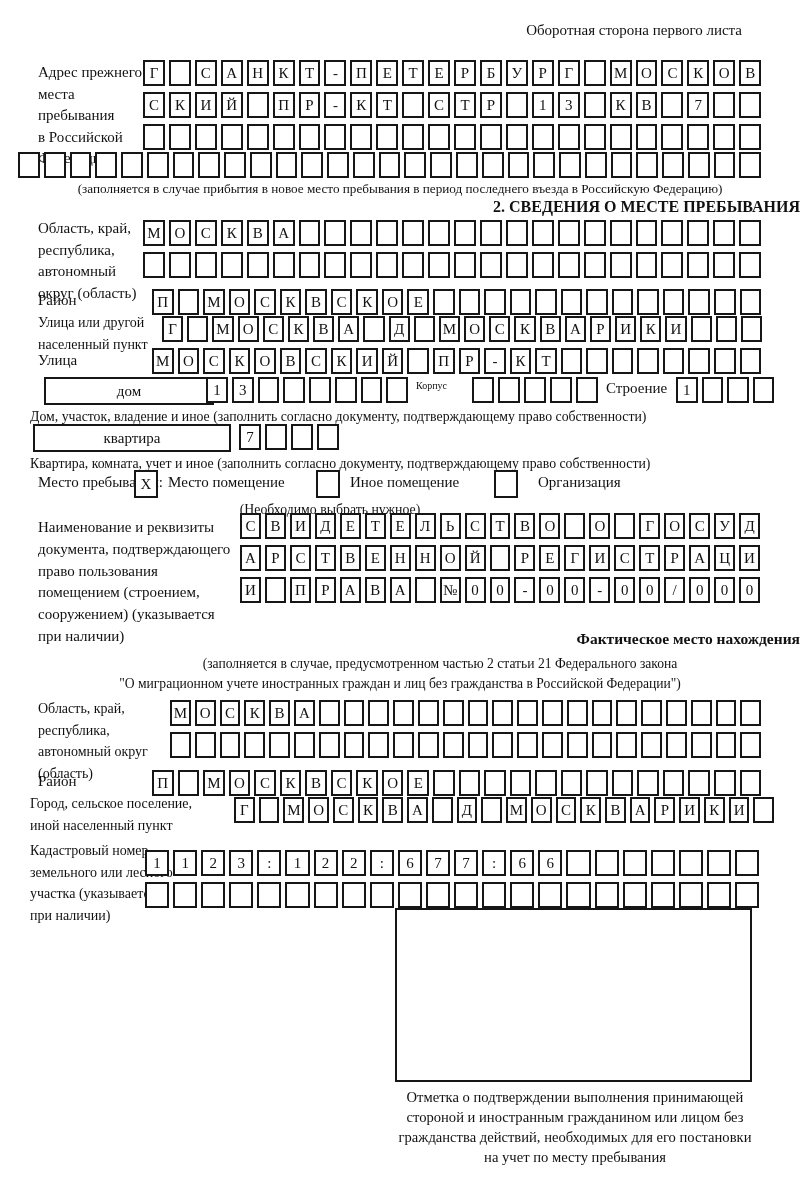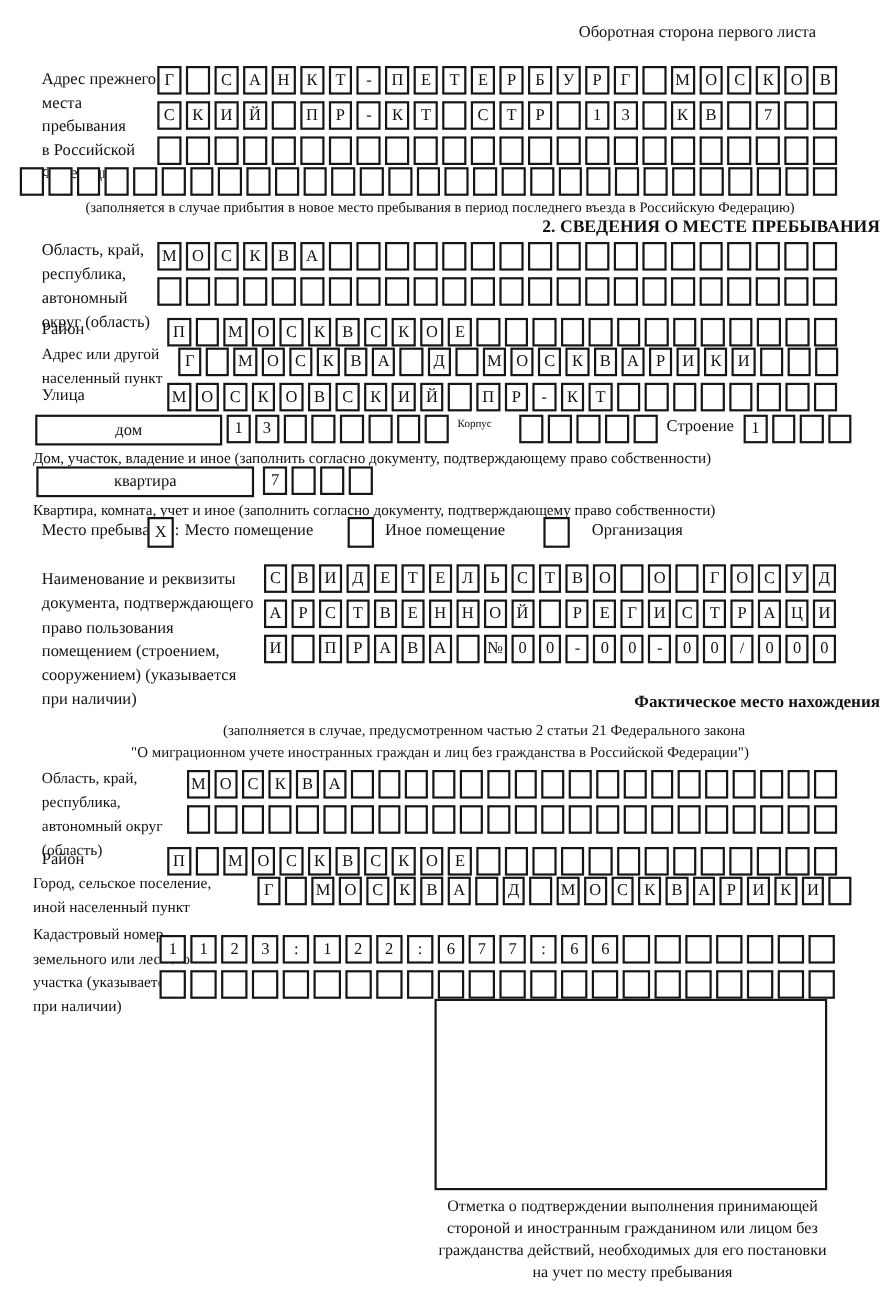--- a/index.html
+++ b/index.html
@@ -223,21 +223,21 @@
       <div class="cell"></div>
       <div class="cell"></div>
       <div class="cell"></div>
       <div class="cell"></div>
       <div class="cell"></div>
       <div class="cell"></div>
       <div class="cell"></div>
       <div class="cell"></div>
     </div>
 
-  <div class="abs lbl small" style="left:38px;top:312px;width:124px;">Адрес или другой
+  <div class="abs lbl small" style="left:38px;top:312px;width:124px;">Улица или другой
 населенный пункт</div>
   <div class="abs cellrow" style="left:162px;top:316px;width:600px;">
       <div class="cell">Г</div>
       <div class="cell"></div>
       <div class="cell">М</div>
       <div class="cell">О</div>
       <div class="cell">С</div>
       <div class="cell">К</div>
       <div class="cell">В</div>
       <div class="cell">А</div>
@@ -280,21 +280,21 @@
       <div class="cell"></div>
       <div class="cell"></div>
       <div class="cell"></div>
       <div class="cell"></div>
       <div class="cell"></div>
       <div class="cell"></div>
       <div class="cell"></div>
       <div class="cell"></div>
     </div>
 
-  <div class="abs bxlabel" style="left:32px;top:377px;width:166px;">дом</div>
+  <div class="abs bxlabel" style="left:44px;top:377px;width:166px;">дом</div>
   <div class="abs cellrow" style="left:206px;top:377px;width:202px;">
       <div class="cell">1</div>
       <div class="cell">3</div>
       <div class="cell"></div>
       <div class="cell"></div>
       <div class="cell"></div>
       <div class="cell"></div>
       <div class="cell"></div>
       <div class="cell"></div>
     </div>
@@ -324,20 +324,21 @@
     </div>
   <div class="abs cap" style="left:30px;top:456px;font-size:13.8px;">Квартира, комната, учет и иное (заполнить согласно документу, подтверждающему право собственности)</div>
 
   <div class="abs" style="left:38px;top:474px;font-size:15px;">Место пребывания:</div>
   <div class="abs cbx" style="left:134px;top:470px;">X</div>
   <div class="abs" style="left:168px;top:474px;font-size:15px;">Место помещение</div>
   <div class="abs cbx" style="left:316px;top:470px;"></div>
   <div class="abs" style="left:350px;top:474px;font-size:15px;">Иное помещение</div>
   <div class="abs cbx" style="left:494px;top:470px;"></div>
   <div class="abs" style="left:538px;top:474px;font-size:15px;font-family:Liberation Serif, serif;">Организация</div>
+  <div class="abs cap center" style="left:170px;top:502px;width:320px;font-size:13.8px;">(Необходимо выбрать нужное)</div>
 
   <div class="abs lbl" style="left:38px;top:517px;width:200px;line-height:21.8px;">Наименование и реквизиты
 документа, подтверждающего
 право пользования
 помещением (строением,
 сооружением) (указывается
 при наличии)</div>
   <div class="abs cellrow" style="left:240px;top:513px;width:520px;">
       <div class="cell">С</div>
       <div class="cell">В</div>

